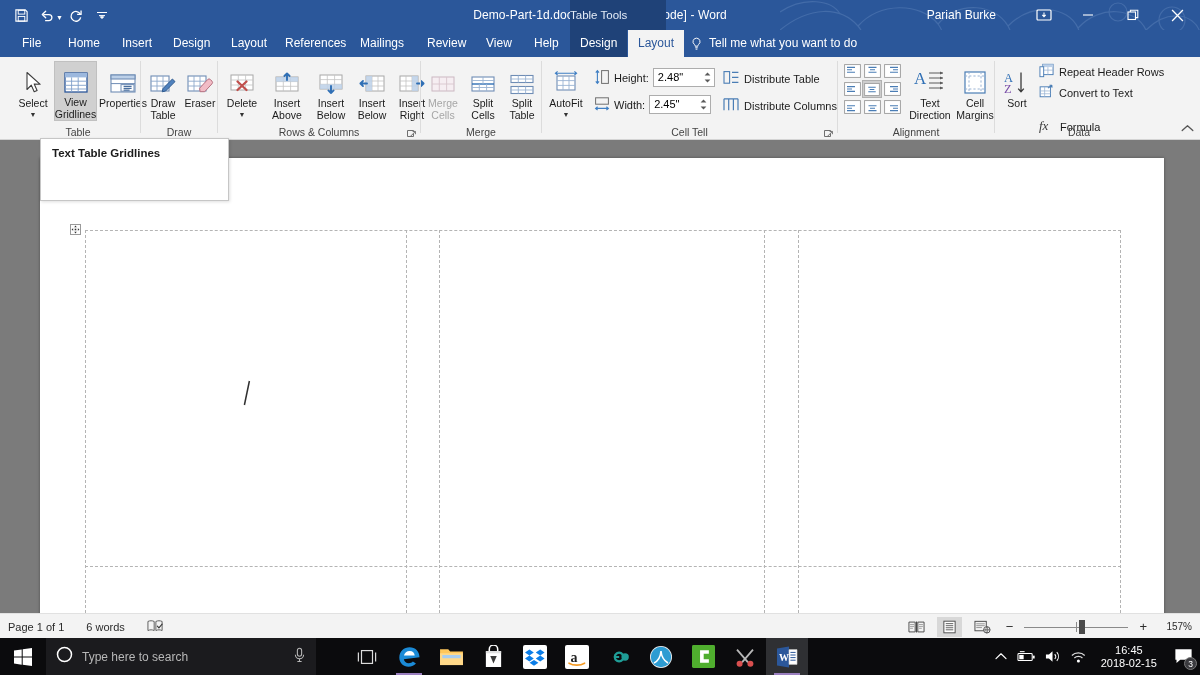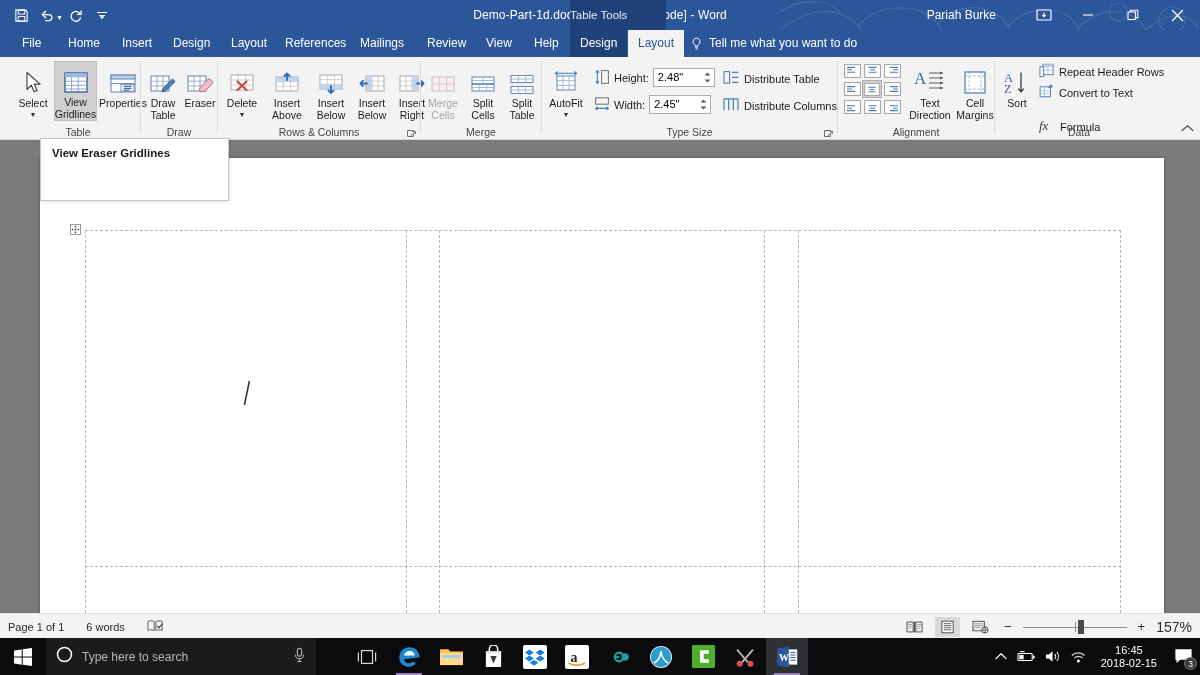--- a/index.html
+++ b/index.html
@@ -151,21 +151,21 @@
     font-size: 11px; color: #2b2b2b;
   }
   .sb-left { position: absolute; left: 8px; top: 0; height: 25px; display: flex; align-items: center; gap: 22px; }
   .sb-right { position: absolute; right: 8px; top: 0; height: 25px; display: flex; align-items: center; gap: 8px; }
   .viewbtn { width: 25px; height: 20px; display: flex; align-items: center; justify-content: center; }
   .viewbtn.sel { background: #d8d8d8; }
   .zoom-slider { position: relative; width: 104px; height: 16px; display: flex; align-items: center; }
   .zoom-track { position: absolute; left: 0; top: 8px; width: 104px; height: 1px; background: #8a8a8a; }
   .zoom-mid { position: absolute; left: 52px; top: 3px; width: 1px; height: 10px; background: #8a8a8a; }
   .zoom-thumb { position: absolute; left: 55px; top: 1px; width: 6px; height: 14px; background: #4a4a4a; }
-  .zoom-pct { font-size: 14px; min-width: 34px; text-align: left; }
+  .zoom-pct { font-size: 10px; min-width: 34px; text-align: right; }
 
   
   .taskbar {
     position: absolute; top: 638px; left: 0; width: 1200px; height: 37px;
     background: #0b0b0d;
   }
   .start-btn { position: absolute; left: 0; top: 0; width: 46px; height: 37px; display: flex; align-items: center; justify-content: center; }
   .search-box {
     position: absolute; left: 46px; top: 0; width: 270px; height: 37px;
     background: #1b1b1e; display: flex; align-items: center; padding: 0 10px; gap: 9px;
@@ -587,21 +587,21 @@
       </div>
       <div class="smallbtn" style="left:181px;top:39px">
         <span>
           <svg width="16" height="15" viewBox="0 0 16 15">
               <path d="M1 1.8h14M1 1.8v11.4M5.7 1.8v11.4M10.4 1.8v11.4M15 1.8v11.4" stroke="#4a7db5" stroke-width="1.2" fill="none"></path>
             </svg>
         </span>
         <span>Distribute Columns</span>
       </div>
 
-      <div class="rgroup-label">Type Size</div>
+      <div class="rgroup-label">Cell Tell</div>
       <div class="dlg-launcher">
         <svg width="11" height="11" viewBox="0 0 11 11">
             <path d="M1.5 1.5h6v1.4M1.5 1.5v6h6v-3" fill="none" stroke="#6f6f6f" stroke-width="1"></path>
             <path d="M4.4 7.4 9.2 2.6M9.4 2.4H6.6M9.4 2.4v2.8" stroke="#6f6f6f" stroke-width="1" fill="none"></path>
           </svg>
       </div>
     </div>
     <div class="rgroup-sep" style="left:837px"></div>
 
     <div class="rgroup" style="left:838px;width:156px">
@@ -765,21 +765,21 @@
     </div>
 
     <div class="collapse-ribbon">
       <svg width="13" height="9" viewBox="0 0 13 9">
           <path d="M1.2 6.6 6.5 1.8l5.3 4.8" fill="none" stroke="#555" stroke-width="1.3" stroke-linecap="round" stroke-linejoin="round"></path>
         </svg>
     </div>
   </div>
 
   <div class="tooltip">
-    <div class="tooltip-title">View Eraser Gridlines</div>
+    <div class="tooltip-title">Text Table Gridlines</div>
   </div>
 
   <div class="doc-area">
     <div class="page"></div>
   </div>
 
   <div>
     <div class="gl-h" style="left:85px; top:230px; width:1036px;"></div>
     <div class="gl-h" style="left:85px; top:566px; width:1036px;"></div>
     <div class="gl-v" style="left:85px;  top:230px; height:383px;"></div>

